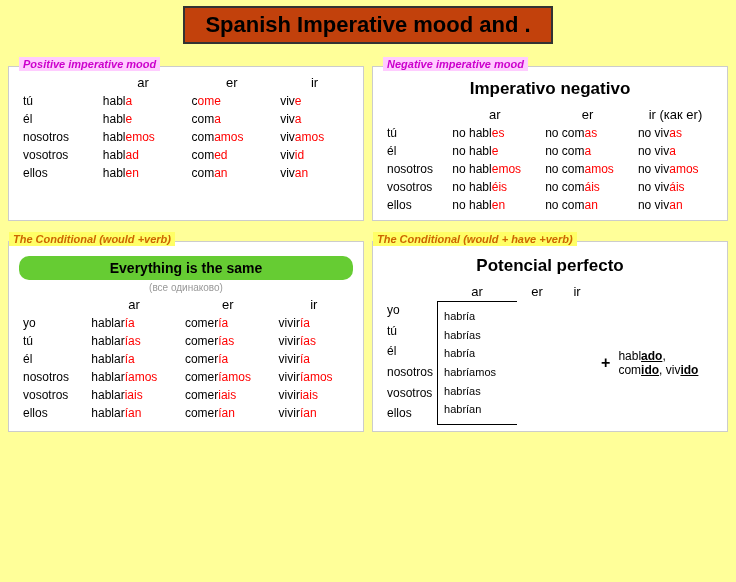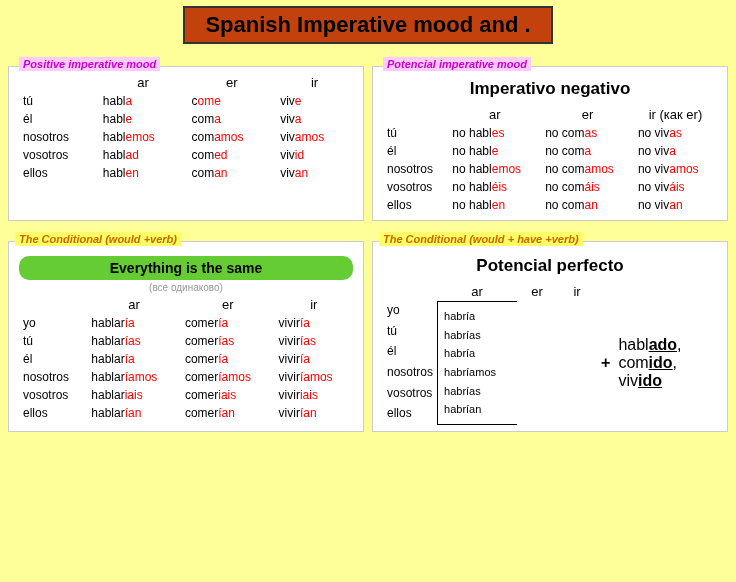--- a/index.html
+++ b/index.html
@@ -47,21 +47,21 @@
       background: #ffccff;
       font-style: italic;
       font-size: 11px;
       padding: 1px 4px;
       color: #cc00cc;
       font-weight: bold;
     }
     .section-label-yellow {
       position: absolute;
       top: -10px;
-      left: 6px;
+      left: 0;
       background: #ffff66;
       font-style: italic;
       font-size: 11px;
       padding: 1px 4px;
       color: #cc6600;
       font-weight: bold;
     }
     .section-title {
       text-align: center;
       font-size: 17px;
@@ -153,21 +153,21 @@
           <td class="subject">ellos</td>
           <td><span>habl</span><span class="red">en</span></td>
           <td><span>com</span><span class="red">an</span></td>
           <td><span>viv</span><span class="red">an</span></td>
         </tr>
       </tbody>
     </table>
   </div>
 
   <div class="section" style="margin-top:12px;">
-    <span class="section-label">Potencial imperative mood</span>
+    <span class="section-label">Negative imperative mood</span>
     <div class="section-title">Imperativo negativo</div>
     <table>
       <thead>
         <tr>
           <td></td>
           <td class="col-header">ar</td>
           <td class="col-header">er</td>
           <td class="col-header">ir (как er)</td>
         </tr>
       </thead>
@@ -278,21 +278,21 @@
         <tr>
           <td class="subject">yo</td>
           <td rowspan="6" style="vertical-align:middle; padding:0;">
             <div style="border:1px solid #000; border-right:none; padding:5px 6px; font-size:11px; line-height:1.7;">
               habría<br>habrías<br>habría<br>habríamos<br>habrías<br>habrían
             </div>
           </td>
           <td></td>
           <td></td>
           <td rowspan="6" style="vertical-align:middle; font-size:16px; font-weight:bold; padding:0 4px;">+</td>
-          <td rowspan="6" style="vertical-align:middle; font-size:16px;">
+          <td rowspan="6" style="vertical-align:middle; font-size:12px;">
             habl<span style="font-weight:bold;text-decoration:underline;">ado</span>, com<span style="font-weight:bold;text-decoration:underline;">ido</span>, viv<span style="font-weight:bold;text-decoration:underline;">ido</span>
           </td>
         </tr>
         <tr>
           <td class="subject">tú</td>
           <td></td>
             <td></td>
         </tr>
         <tr>
           <td class="subject">él</td>

